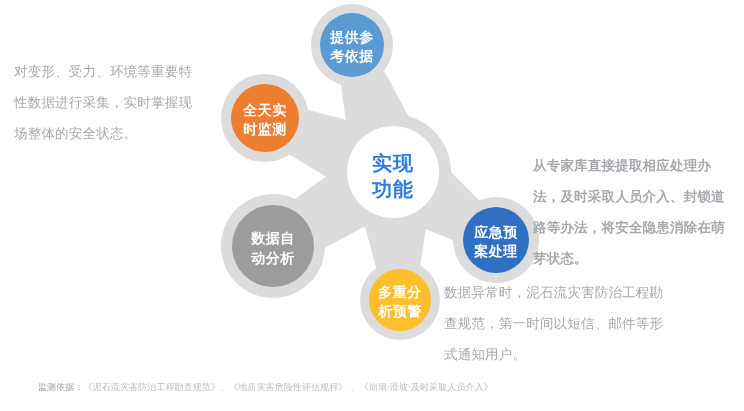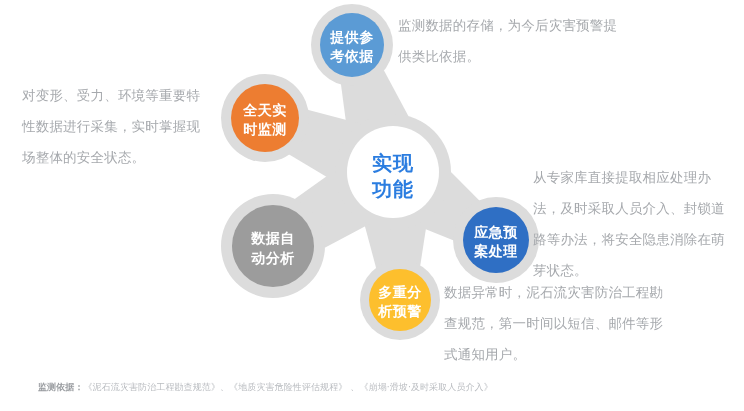--- a/index.html
+++ b/index.html
@@ -15,35 +15,35 @@
   .para{
     position:absolute;
     color:#a6a9ad;
     font-size:13.5px;
     line-height:31px;
     letter-spacing:0.2px;
     white-space:pre-line;
   }
   .para.right{text-align:left;}
 
-  #p-left-top{left:22px;top:56px;width:186px;margin-top:24px;}
+  #p-left-top{left:14px;top:56px;width:186px;}
   #p-left-bottom{left:22px;top:216px;width:192px;}
   #p-top-right{left:398px;top:10px;width:230px;}
-  #p-right-mid{left:533px;top:162px;width:205px;}
+  #p-right-mid{left:533px;top:150px;width:205px;font-weight:bold;}
   #p-bottom-right{left:444px;top:277px;width:230px;}
 
   #footer{
     position:absolute;
     left:38px;top:381px;
     font-size:9px;
     color:#b9bcc0;
     letter-spacing:0.1px;
     white-space:nowrap;
   }
-  #footer .lead{color:#9a9da1;font-weight:bold;}
+  #footer .lead{color:#9a9da1;font-weight:normal;}
 
   svg#diagram{position:absolute;left:0;top:0;width:744px;height:411px;}
   .node-label{
     fill:#ffffff;
     font-family:"DejaVu Sans","Liberation Sans",sans-serif;
     font-size:14px;
     font-weight:bold;
     text-anchor:middle;
     letter-spacing:0.5px;
   }
@@ -107,21 +107,20 @@
           <circle cx="496" cy="240" r="33" fill="#2f6fc4"></circle>
           <text x="496" y="237" class="node-label" font-size="14">应急预</text>
           <text x="496" y="256" class="node-label" font-size="14">案处理</text>
         </g>
       </g>
   </svg>
 
   <div class="para" id="p-left-top">对变形、受力、环境等重要特性数据进行采集，实时掌握现场整体的安全状态。</div>
 
 
-  <div class="para right" id="p-top-right">监测数据的存储，为今后灾害预警提供类比依据。</div>
 
   <div class="para right" id="p-right-mid">从专家库直接提取相应处理办法，及时采取人员介入、封锁道路等办法，将安全隐患消除在萌芽状态。</div>
 
   <div class="para right" id="p-bottom-right">数据异常时，泥石流灾害防治工程勘查规范，第一时间以短信、邮件等形式通知用户。</div>
 
   <div id="footer">
     <span class="lead">监测依据：</span><span>《泥石流灾害防治工程勘查规范》、《地质灾害危险性评估规程》 、《崩塌·滑坡·及时采取人员介入》</span>
   </div>
 
 </div>

